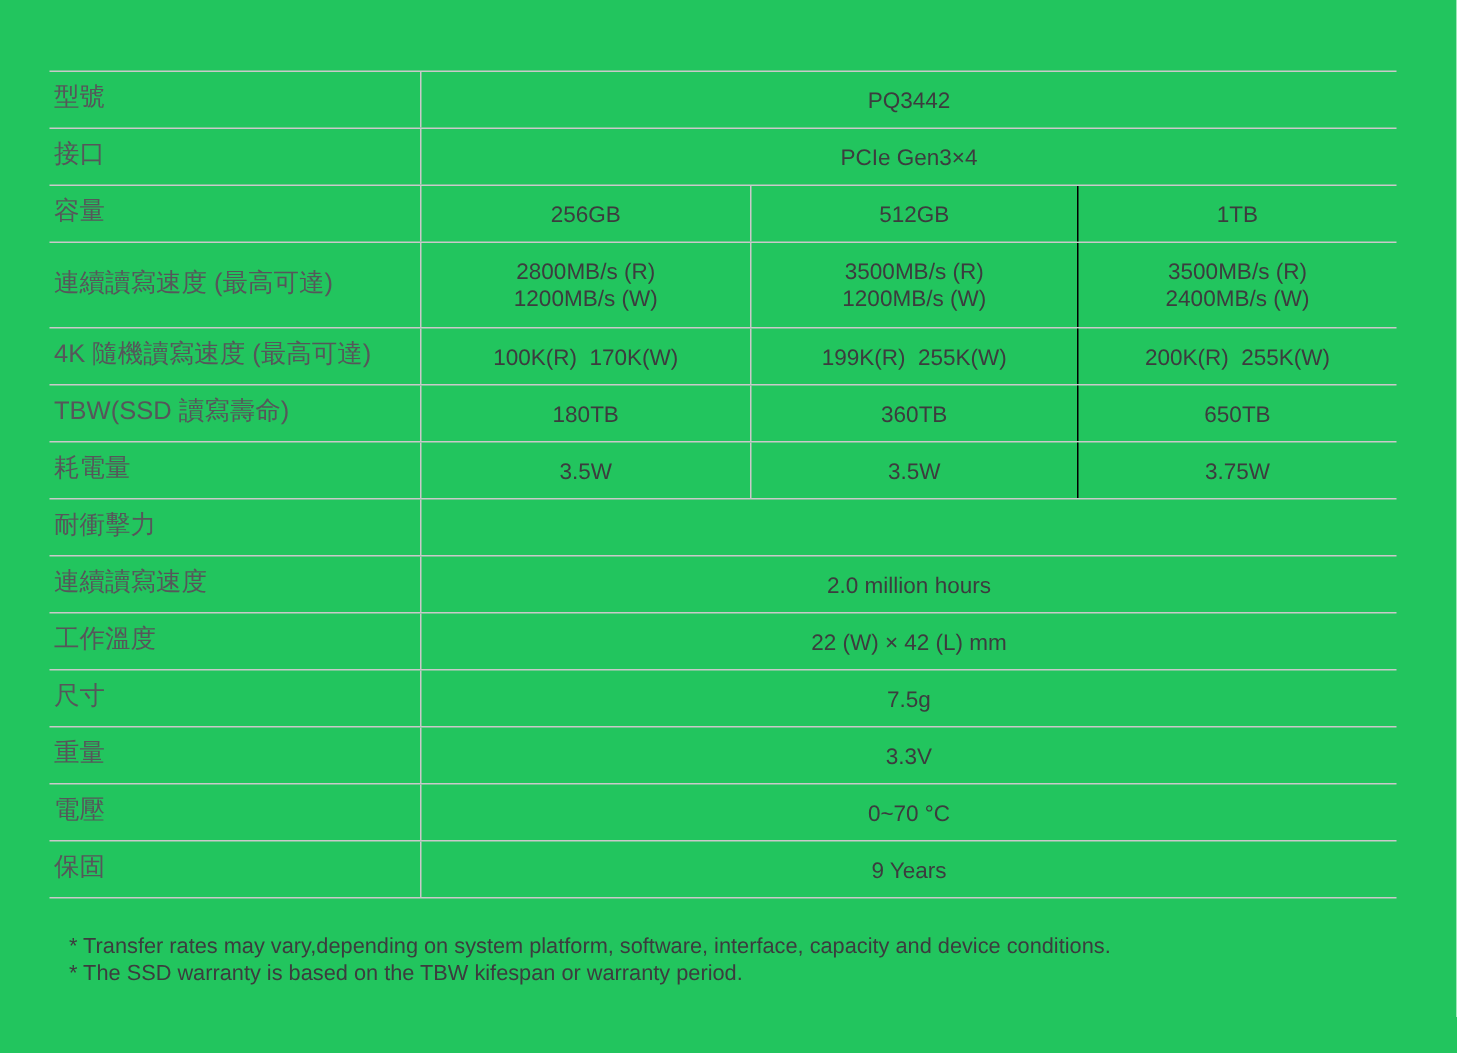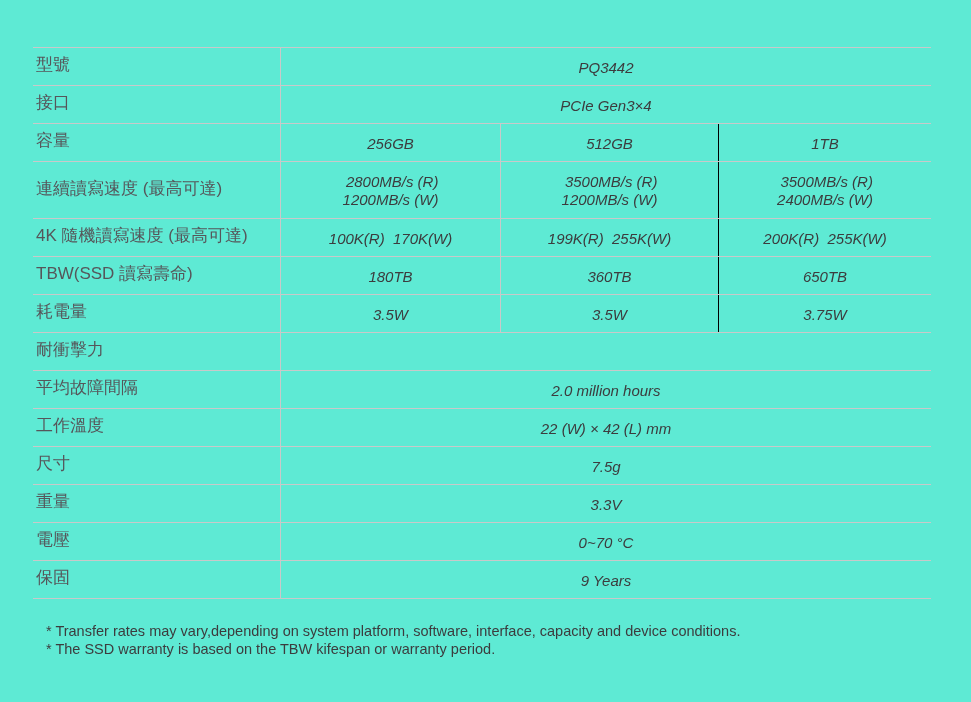--- a/index.html
+++ b/index.html
@@ -1,27 +1,27 @@
 <!DOCTYPE html>
 <html><head>
 <meta charset="utf-8">
 <style>
   html,body{margin:0;padding:0;background:#ffffff;}
   body{font-family:"Liberation Sans","DejaVu Sans",sans-serif;}
-  .page{position:relative;width:971px;height:702px;background:#5eead4;overflow:hidden;}
+  .page{position:relative;width:971px;height:702px;background:#22c55e;overflow:hidden;}
 
   .spec-table{position:absolute;left:33px;top:47px;width:898px;border-top:1px solid #c9c9c9;}
   .row{display:flex;box-sizing:border-box;border-bottom:1px solid #c9c9c9;height:38px;}
   .row.tall{height:57px;}
   .cell{box-sizing:border-box;display:flex;align-items:center;}
   .label{width:248px;border-right:1px solid #c9c9c9;padding-left:3px;
          font-size:17px;color:#56565a;}
   .label > span{position:relative;top:-2px;}
-  .val{justify-content:center;text-align:right;font-size:15px;color:#3c3c3e;
-       line-height:18px;white-space:pre-wrap;font-style:italic;}
+  .val{justify-content:center;text-align:center;font-size:15px;color:#3c3c3e;
+       line-height:18px;white-space:pre-wrap;}
   .val > span{position:relative;top:1px;}
   .c1{width:220px;border-right:1px solid #c9c9c9;}
   .c2{width:218px;border-right:1px solid #000000;}
   .c3{width:212px;}
   .span-val{flex:1;}
 
   .footnotes{position:absolute;left:46px;top:609px;font-size:14.5px;color:#3c3c3e;line-height:18px;margin-top:13px;}
 </style>
 </head>
 <body>
@@ -93,21 +93,21 @@
     </div>
 
     <div class="row">
       <div class="cell label">
           <span>耐衝擊力</span>
         </div>
     </div>
 
     <div class="row">
       <div class="cell label">
-          <span>平均故障間隔</span>
+          <span>連續讀寫速度</span>
         </div>
       <div class="cell val span-val"><span>2.0 million hours</span></div>
     </div>
 
     <div class="row">
       <div class="cell label">
           <span>工作溫度</span>
         </div>
       <div class="cell val span-val"><span>22 (W) × 42 (L) mm</span></div>
     </div>

